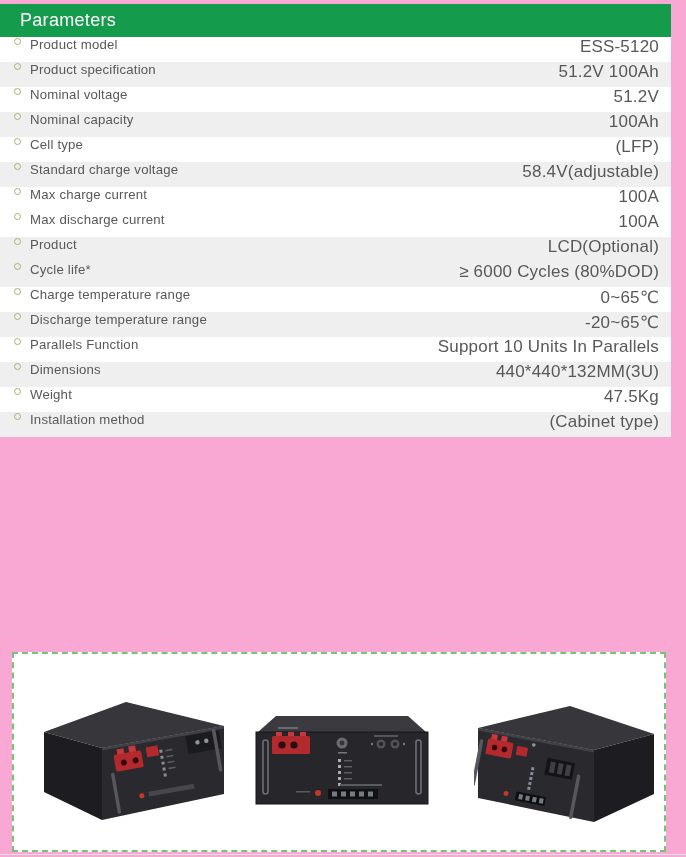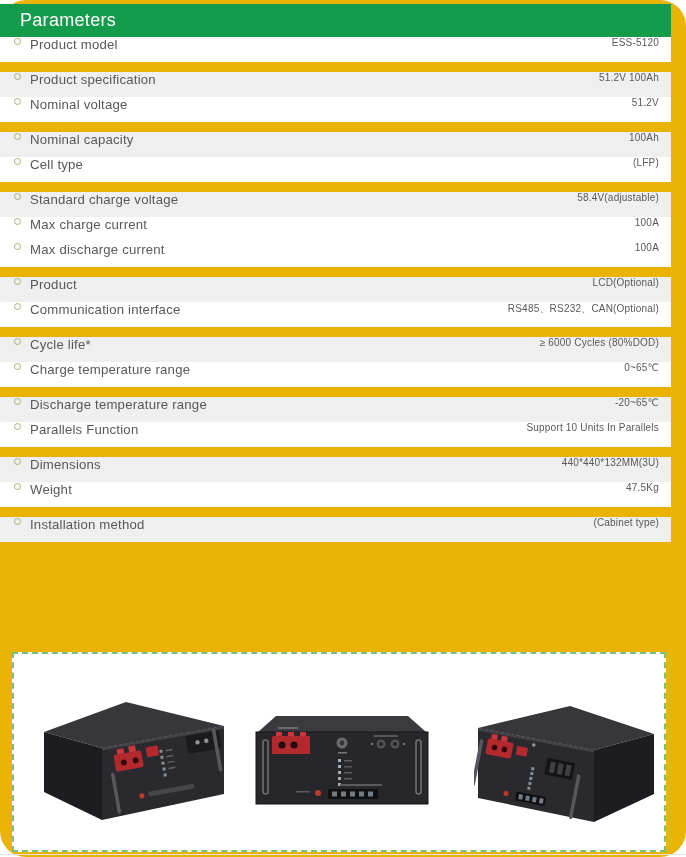--- a/index.html
+++ b/index.html
@@ -7,44 +7,44 @@
     --alt:#efefef;
     --dash:#74c476;
     --ink:#585858;
   }
   html,body{margin:0;padding:0;background:#fff;}
   body{
     width:686px;height:857px;overflow:hidden;
     font-family:"Liberation Sans","DejaVu Sans",sans-serif;
     -webkit-font-smoothing:antialiased;
   }
-  .page{position:relative;width:686px;height:857px;background:#eab308;border-radius:26px;}
+  .page{position:relative;width:686px;height:857px;background:#f9a8d4;}
 
   
   .header-bar{
     position:absolute;left:0;top:4px;width:671px;height:33px;
     background:var(--green);
     display:flex;align-items:center;
     box-sizing:border-box;padding-left:20px;
   }
   .header-bar .title{color:#fff;font-size:18px;letter-spacing:.3px;}
 
   
   .rows{position:absolute;left:0;top:37px;width:671px;}
   .row{
     height:25px;display:flex;align-items:flex-start;
     box-sizing:border-box;padding:0 12px 0 14px;background:#fff;
   }
-  .row.alt{background:var(--alt);margin-top:10px;}
+  .row.alt{background:var(--alt);}
   .bullet{
     flex:0 0 auto;width:5px;height:5px;border-radius:50%;
     border:1px solid #a6b173;margin-right:9px;margin-top:1px;
   }
   .label{flex:1;font-size:13.2px;color:var(--ink);letter-spacing:.2px;}
-  .value{font-size:10px;color:var(--ink);letter-spacing:.2px;white-space:nowrap;}
+  .value{font-size:17px;color:var(--ink);letter-spacing:.2px;white-space:nowrap;}
 
   
   .footnote{
     position:absolute;left:18px;top:629px;width:650px;
     font-size:14px;color:#242424;letter-spacing:.1px;
   }
 
   
   .gallery{
     position:absolute;left:12px;top:652px;width:650px;height:196px;
@@ -116,25 +116,20 @@
       <span class="label">Max discharge current</span>
       <span class="value">100A</span>
     </div>
 
     <div class="row alt">
       <span class="bullet"></span>
       <span class="label">Product</span>
       <span class="value">LCD(Optional)</span>
     </div>
 
-    <div class="row">
-      <span class="bullet"></span>
-      <span class="label">Communication interface</span>
-      <span class="value">RS485、RS232、CAN(Optional)</span>
-    </div>
 
     <div class="row alt">
       <span class="bullet"></span>
       <span class="label">Cycle life*</span>
       <span class="value">≥ 6000 Cycles (80%DOD)</span>
     </div>
 
     <div class="row">
       <span class="bullet"></span>
       <span class="label">Charge temperature range</span>

